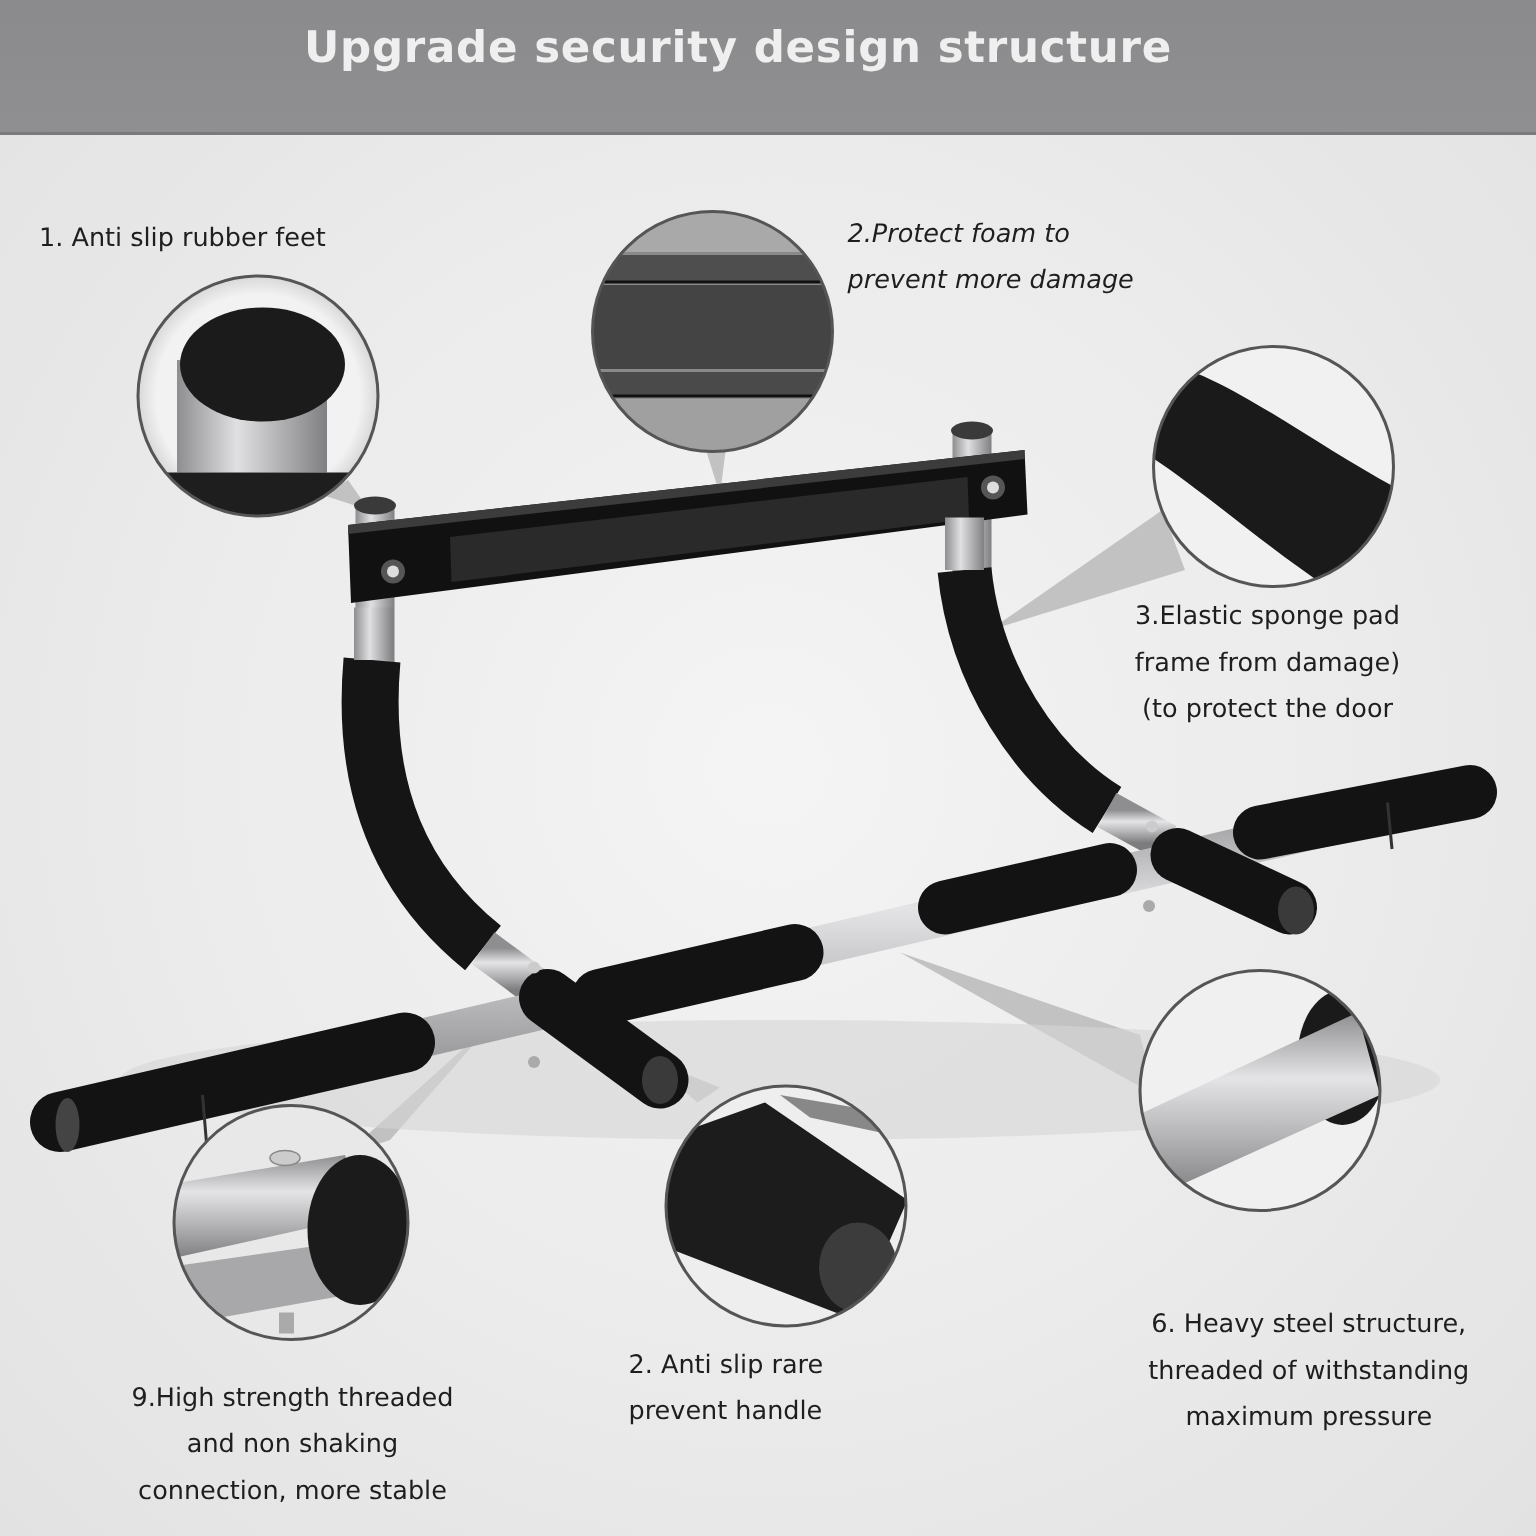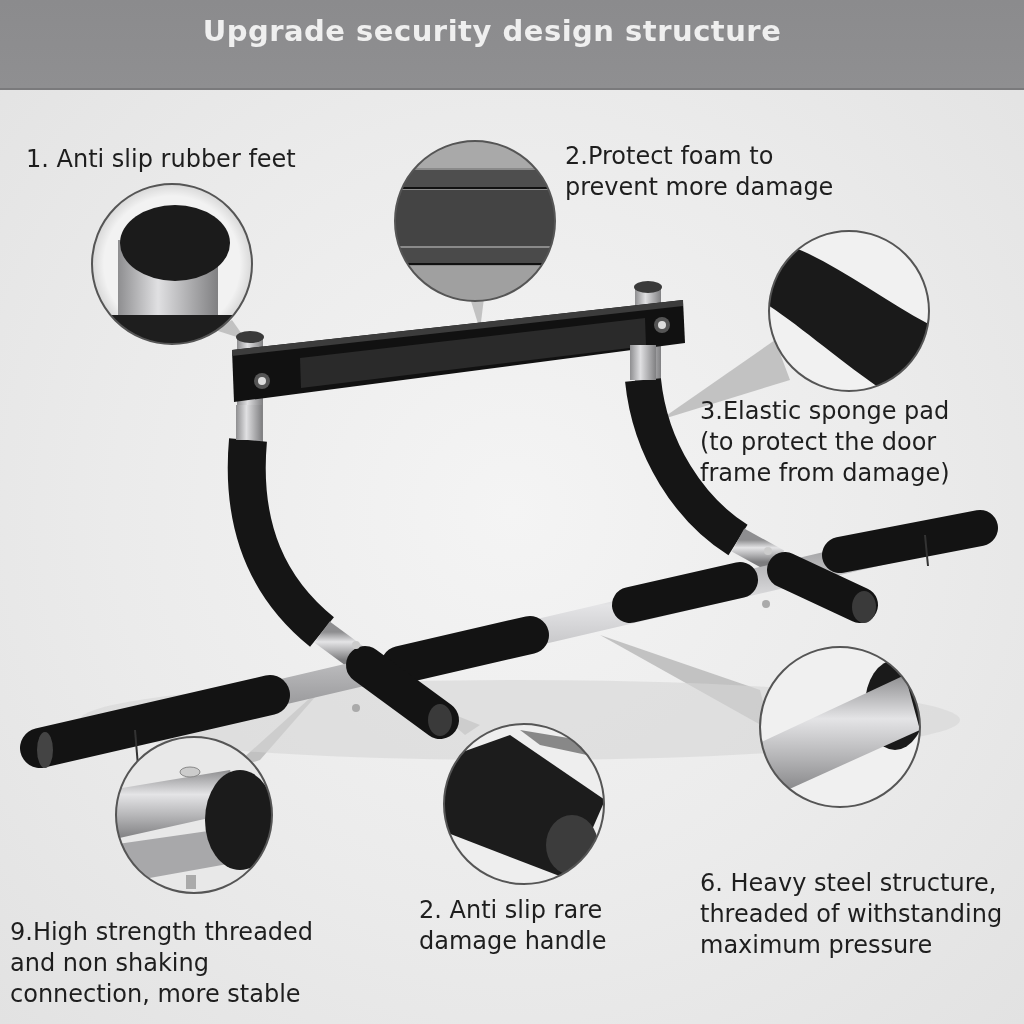--- a/index.html
+++ b/index.html
@@ -5,22 +5,22 @@
     html, body { margin:0; padding:0; }
     body { width:1024px; height:1024px; position:relative; overflow:hidden;
       background:#e9e9e9; font-family:"DejaVu Sans","Liberation Sans",sans-serif; color:#1c1c1c; }
     .banner { position:absolute; left:0; top:0; width:1024px; height:88px;
       background:linear-gradient(#8b8b8d,#8f8f91); border-bottom:2px solid #7a7a7c; }
     .banner h1 { position:absolute; left:0; right:0; top:14px; margin:0; text-align:center;
       font-family:"DejaVu Sans",sans-serif; font-weight:bold; font-size:29px; letter-spacing:0.5px;
       color:#efefef; padding-right:40px; }
     .bg { position:absolute; left:0; top:90px; width:1024px; height:934px;
       background:radial-gradient(ellipse at 50% 45%, #f4f4f4 0%, #ebebeb 55%, #e2e2e2 100%); }
-    .label { position:absolute; font-size:24px; line-height:31px; color:#1e1e1e; }
-    .label.center { text-align:left; }
+    .label { position:absolute; font-size:17px; line-height:31px; color:#1e1e1e; }
+    .label.center { text-align:center; }
     svg.art { position:absolute; left:0; top:0; }
   </style>
 </head>
 <body>
 
 <div class="banner">
   <h1>Upgrade security design structure</h1>
 </div>
 <div class="bg"></div>
 
@@ -176,39 +176,39 @@
       <polygon points="755,745 905,675 920,730 765,800" fill="url(#steel)"></polygon>
     </g>
     <circle cx="840" cy="727" r="80" fill="none" stroke="#555" stroke-width="2"></circle>
   </g>
 </svg>
 
 <div class="label" style="left:26px;top:144px;">
   <div>1. Anti slip rubber feet</div>
 </div>
 
-<div class="label" style="left:565px;top:141px;">
+<div class="label" style="left:565px;top:141px;font-style:italic;">
   <div>2.Protect foam to</div>
   <div>prevent more damage</div>
 </div>
 
 <div class="label center" style="left:700px;top:396px;width:290px;">
   <div>3.Elastic sponge pad</div>
+  <div>frame from damage)</div>
   <div>(to protect the door</div>
-  <div>frame from damage)</div>
 </div>
 
 <div class="label center" style="left:10px;top:917px;width:370px;">
   <div>9.High strength threaded</div>
   <div>and non shaking</div>
   <div>connection, more stable</div>
 </div>
 
 <div class="label" style="left:419px;top:895px;">
   <div>2. Anti slip rare</div>
-  <div>damage handle</div>
+  <div>prevent handle</div>
 </div>
 
 <div class="label center" style="left:700px;top:820px;width:345px;margin-top:48px;">
   <div>6. Heavy steel structure,</div>
   <div>threaded of withstanding</div>
   <div>maximum pressure</div>
 </div>
 
 </body></html>

